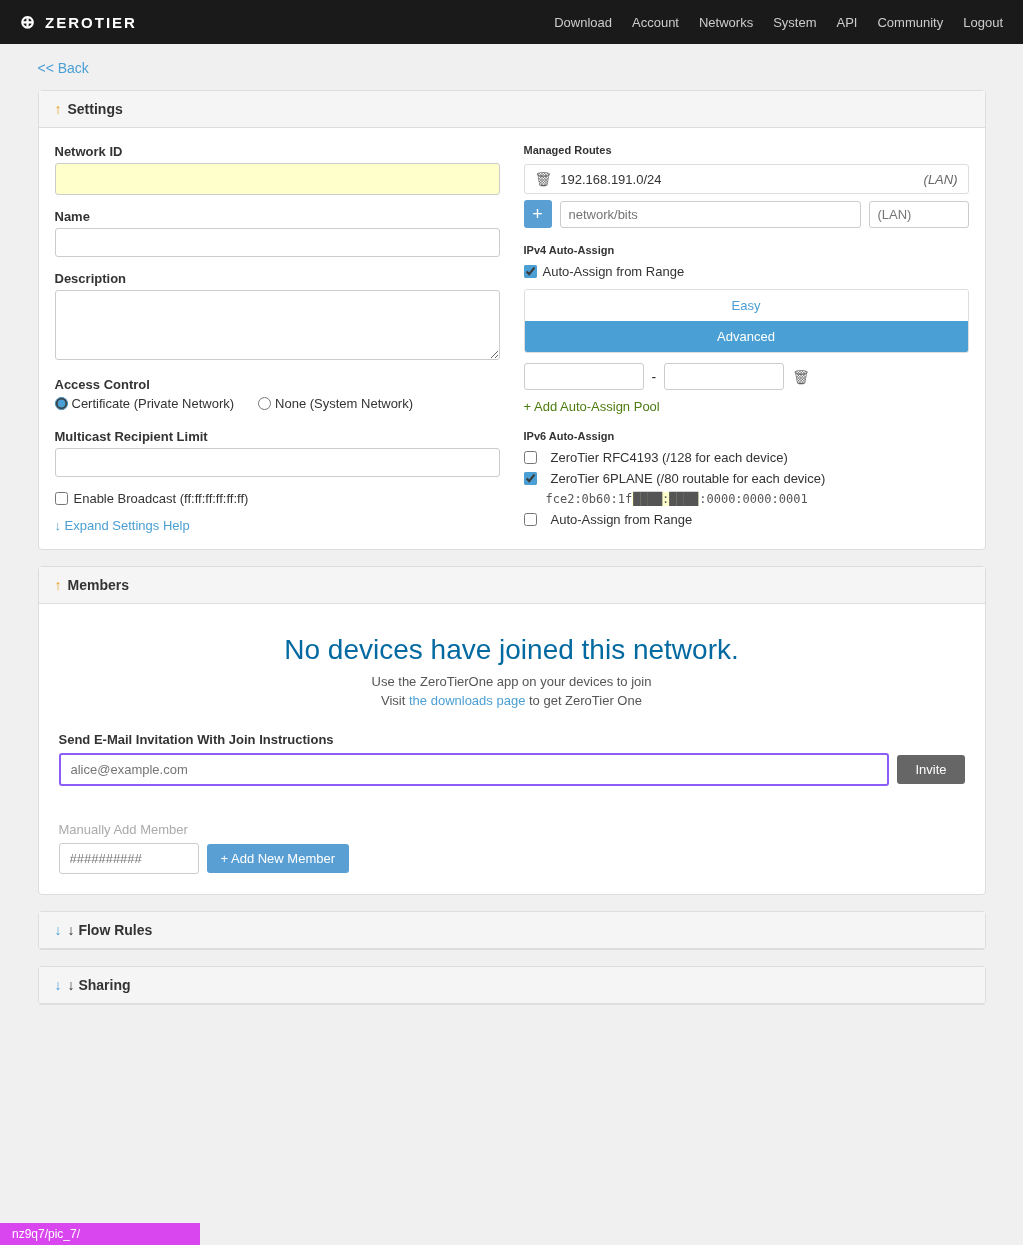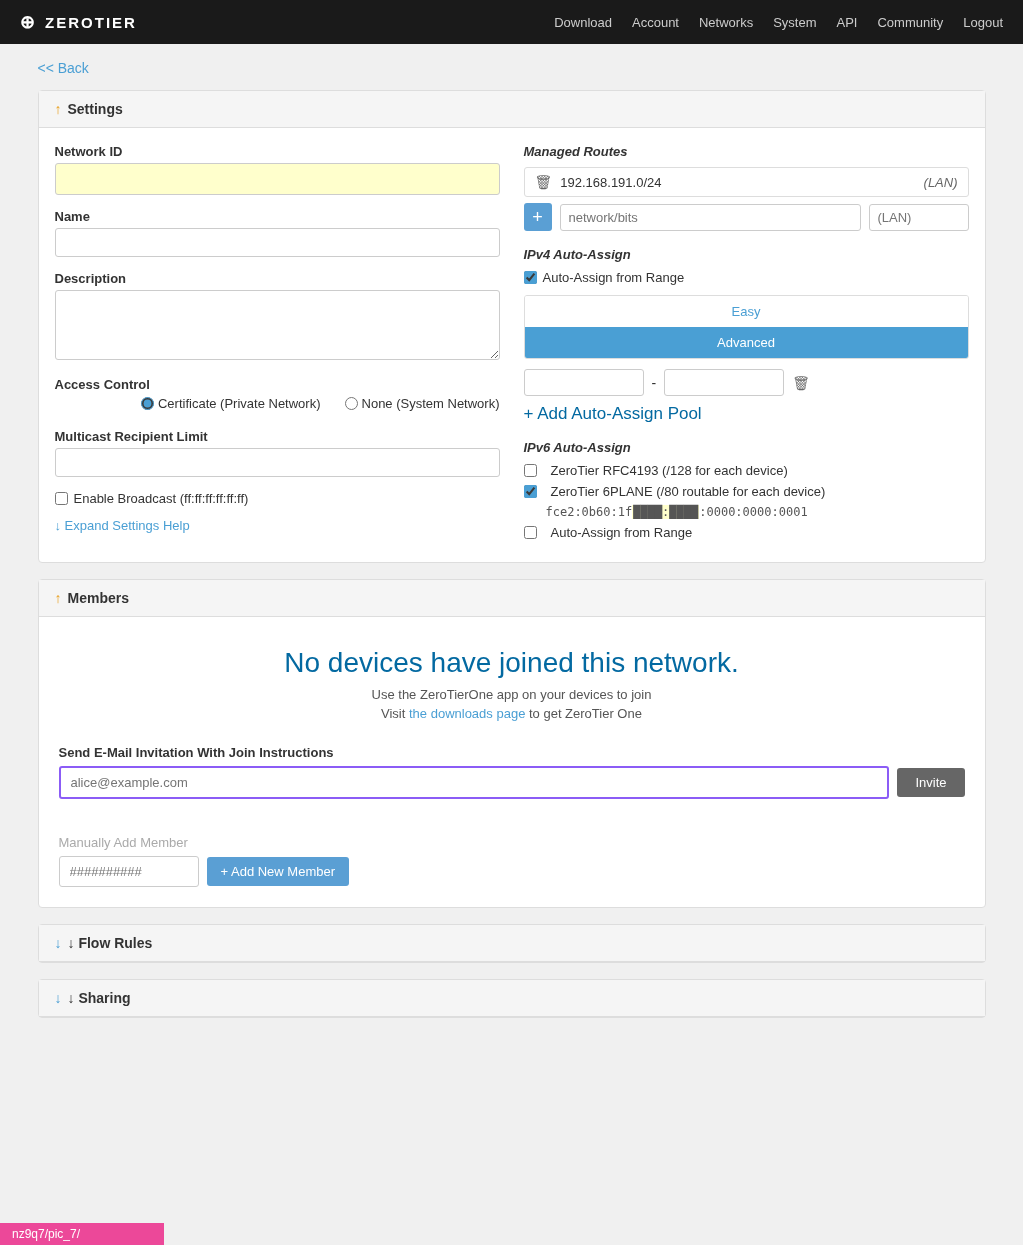--- a/index.html
+++ b/index.html
@@ -75,37 +75,37 @@
       background: #ffffcc;
       border: 1px solid #ccc;
       border-radius: 3px;
       padding: 6px 8px;
       font-size: 13px;
       width: 100%;
       height: 32px;
     }
 
     
-    .radio-group { display: flex; gap: 24px; margin-top: 4px; justify-content: flex-end; }
+    .radio-group { display: flex; gap: 24px; margin-top: 4px; }
     .radio-group label { font-weight: normal; display: flex; align-items: center; gap: 4px; }
     .radio-group input[type="radio"] { accent-color: #4a9fd4; }
 
     
     .multicast-input { width: 100%; border: 1px solid #ccc; border-radius: 3px; padding: 6px 8px; }
 
     
     .checkbox-group { display: flex; align-items: center; gap: 6px; margin-top: 6px; }
     .checkbox-group input[type="checkbox"] {}
     .checkbox-group label { font-weight: normal; font-size: 13px; }
 
     
     .expand-settings { color: #4a9fd4; text-decoration: none; font-size: 13px; display: inline-block; margin-top: 12px; }
 
     
-    .section-subtitle { font-weight: bold; font-size: 13px; margin-bottom: 8px; font-style: italic; }
+    .section-subtitle { font-weight: bold; font-size: 11px; margin-bottom: 8px; }
     .managed-route-row {
       display: flex; align-items: center; gap: 8px;
       border: 1px solid #ddd; padding: 6px 10px; border-radius: 3px;
       margin-bottom: 6px; background: #fff;
     }
     .route-icon { color: #666; font-size: 14px; cursor: pointer; }
     .route-ip { flex: 1; font-size: 13px; }
     .route-type { font-style: italic; color: #666; font-size: 13px; }
     .add-route-row {
       display: flex; align-items: center; gap: 8px; margin-top: 4px;
@@ -142,21 +142,21 @@
 
     .ip-range-row {
       display: flex; align-items: center; gap: 8px; margin-bottom: 8px;
     }
     .ip-range-input {
       border: 1px solid #ccc; border-radius: 3px; padding: 5px 8px;
       font-size: 13px; width: 120px;
     }
     .ip-range-dash { font-size: 14px; }
     .delete-btn { background: none; border: none; cursor: pointer; color: #666; font-size: 14px; }
-    .add-pool-link { color: #0369a1; font-size: 17px; text-decoration: none; }
+    .add-pool-link { color: #4d7c0f; font-size: 13px; text-decoration: none; }
 
     
     .ipv6-section { margin-top: 16px; }
     .ipv6-checkbox-row { display: flex; align-items: center; gap: 14px; margin-bottom: 6px; }
     .ipv6-checkbox-row input[type="checkbox"] { accent-color: #4a9fd4; }
     .ipv6-checkbox-row label { font-size: 13px; }
     .ipv6-address {
       font-family: monospace; font-size: 12px; color: #555;
       margin-left: 22px; margin-bottom: 6px;
     }
@@ -191,28 +191,28 @@
     
     .flow-rules-section, .sharing-section {
       background: #fff;
       border: 1px solid #ddd;
       border-radius: 4px;
       margin-bottom: 16px;
     }
 
     
     .bottom-bar {
-      background: #ec4899;
+      background: #d946ef;
       color: #fff;
       padding: 4px 12px;
       font-size: 12px;
       position: fixed;
       bottom: 0;
       left: 0;
-      width: 164px;
+      width: 200px;
     }
   </style>
 </head>
 <body>
 
 <nav class="navbar">
   <div class="navbar-brand">
     <span class="logo-icon">⊕</span>
     <span>ZEROTIER</span>
   </div>

